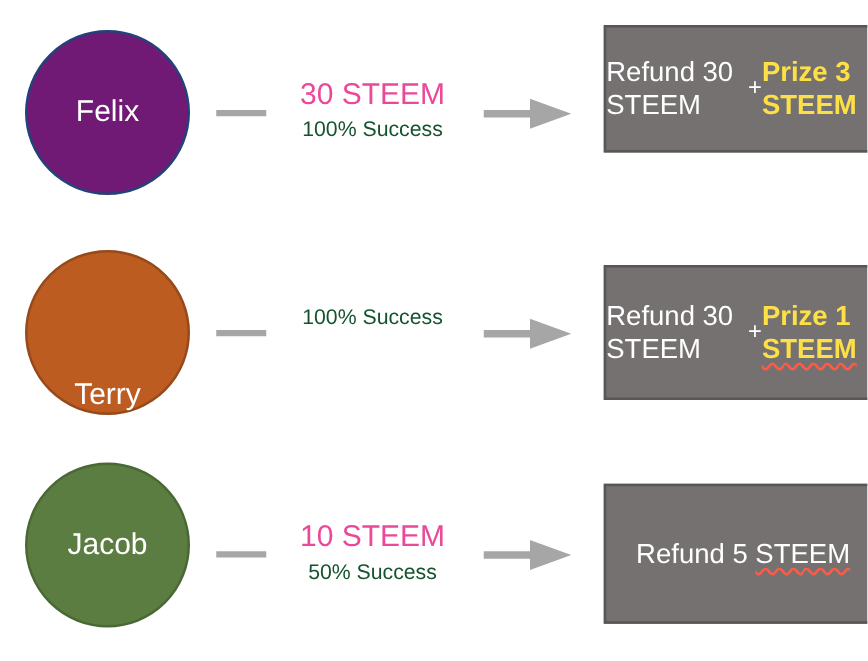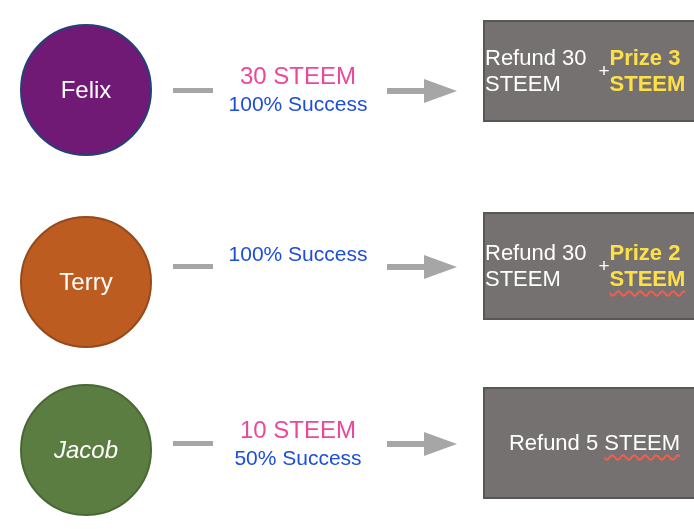--- a/index.html
+++ b/index.html
@@ -13,21 +13,21 @@
     color:#ffffff; font-size:24px; box-sizing:border-box;
   }
   .circle-felix { background:#701a75; border:2px solid #24417A; }
   .circle-terry { background:#BD5C21; border:2px solid #96491A; }
   .circle-jacob { background:#5B7D41; border:2px solid #4A6834; }
 
   .dash { position:absolute; left:173px; width:40px; height:5px; background:#A6A6A6; }
 
   .midtext { position:absolute; left:212px; width:172px; text-align:center; }
   .stake   { font-size:24px; color:#ec4899; line-height:26px; }
-  .success { font-size:21px; color:#1d4ed8; line-height:23px; margin-top:3px; }
+  .success { font-size:17px; color:#14532d; line-height:23px; margin-top:3px; }
 
   .arrow-shaft {
     position:absolute; left:387px; width:38px; height:6px; background:#A6A6A6;
   }
   .arrow-head {
     position:absolute; left:424px; width:0; height:0;
     border-top:12px solid transparent; border-bottom:12px solid transparent;
     border-left:33px solid #A6A6A6;
   }
 
@@ -64,38 +64,38 @@
   <div>
     <div class="arrow-shaft" style="top:88px;"></div>
     <div class="arrow-head" style="top:79px;"></div>
   </div>
   <div class="resultbox" style="top:20px;height:102px;">
     <div class="refund">Refund 30 STEEM</div>
     <div class="plus">+</div>
     <div class="prize">Prize 3 STEEM</div>
   </div>
 
-  <div class="circle circle-terry" style="top:216px;">
+  <div class="circle circle-terry" style="top:200px;align-items:flex-end;">
     <span>Terry</span>
   </div>
   <div class="dash" style="top:264px;"></div>
   <div class="midtext" style="top:239px;">
     <div class="success">100% Success</div>
   </div>
   <div>
     <div class="arrow-shaft" style="top:264px;"></div>
     <div class="arrow-head" style="top:255px;"></div>
   </div>
   <div class="resultbox" style="top:212px;height:108px;">
     <div class="refund">Refund 30 STEEM</div>
     <div class="plus">+</div>
-    <div class="prize"><span>Prize 2 </span><span class="squiggle">STEEM</span></div>
+    <div class="prize"><span>Prize 1 </span><span class="squiggle">STEEM</span></div>
   </div>
 
-  <div class="circle circle-jacob" style="top:384px;font-style:italic;">
+  <div class="circle circle-jacob" style="top:370px;">
     <span>Jacob</span>
   </div>
   <div class="dash" style="top:441px;"></div>
   <div class="midtext" style="top:417px;">
     <div class="stake">10 STEEM</div>
     <div class="success">50% Success</div>
   </div>
   <div>
     <div class="arrow-shaft" style="top:441px;"></div>
     <div class="arrow-head" style="top:432px;"></div>

